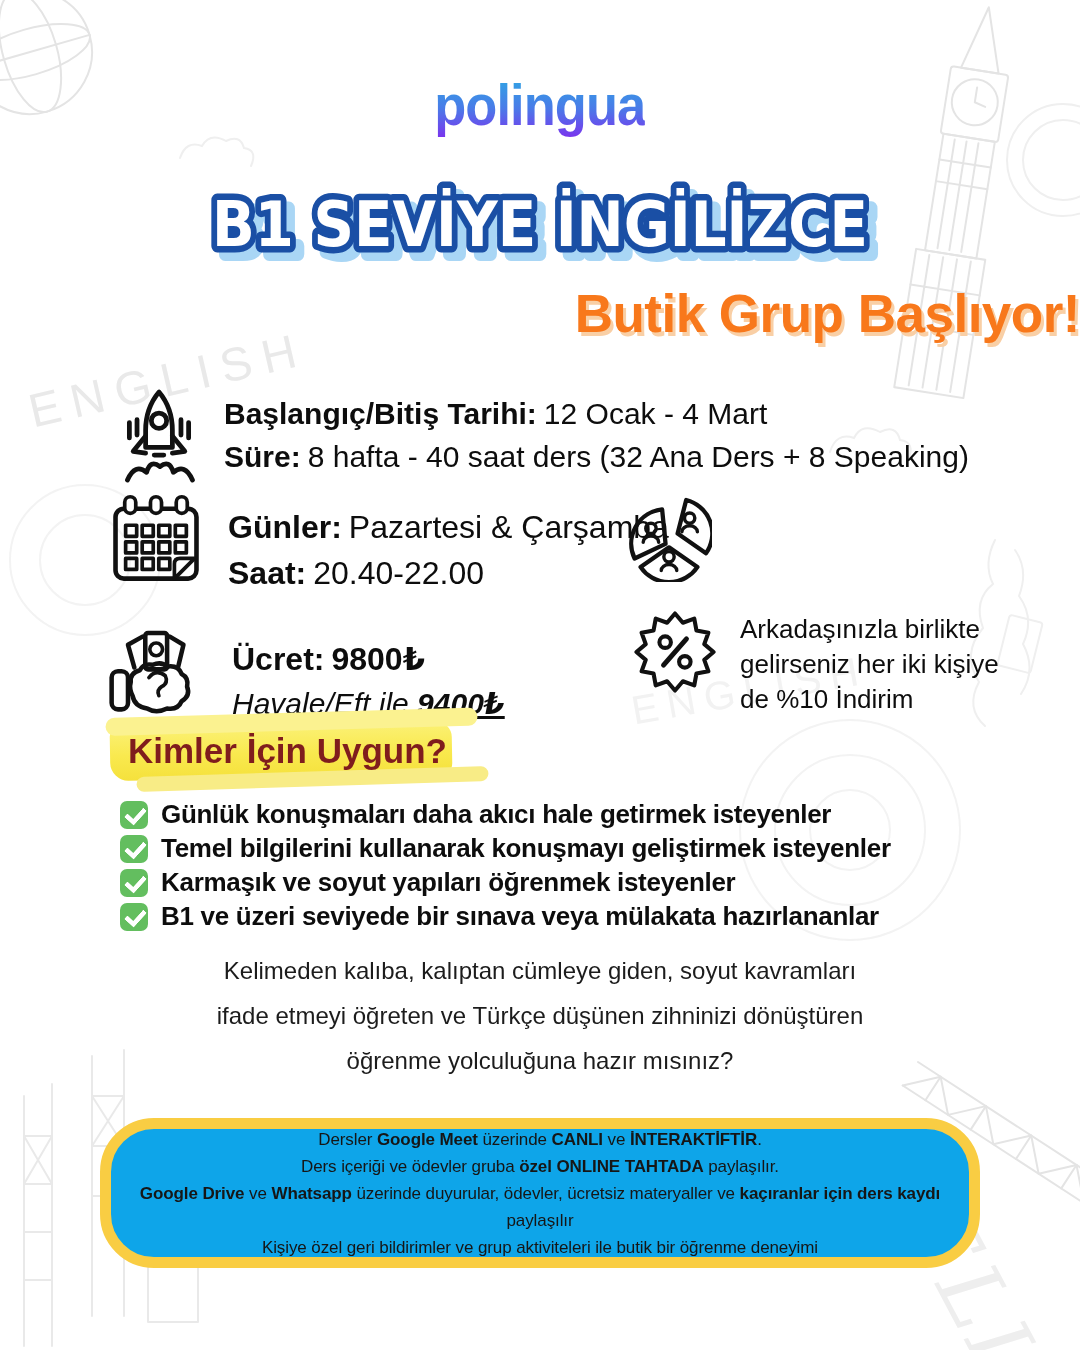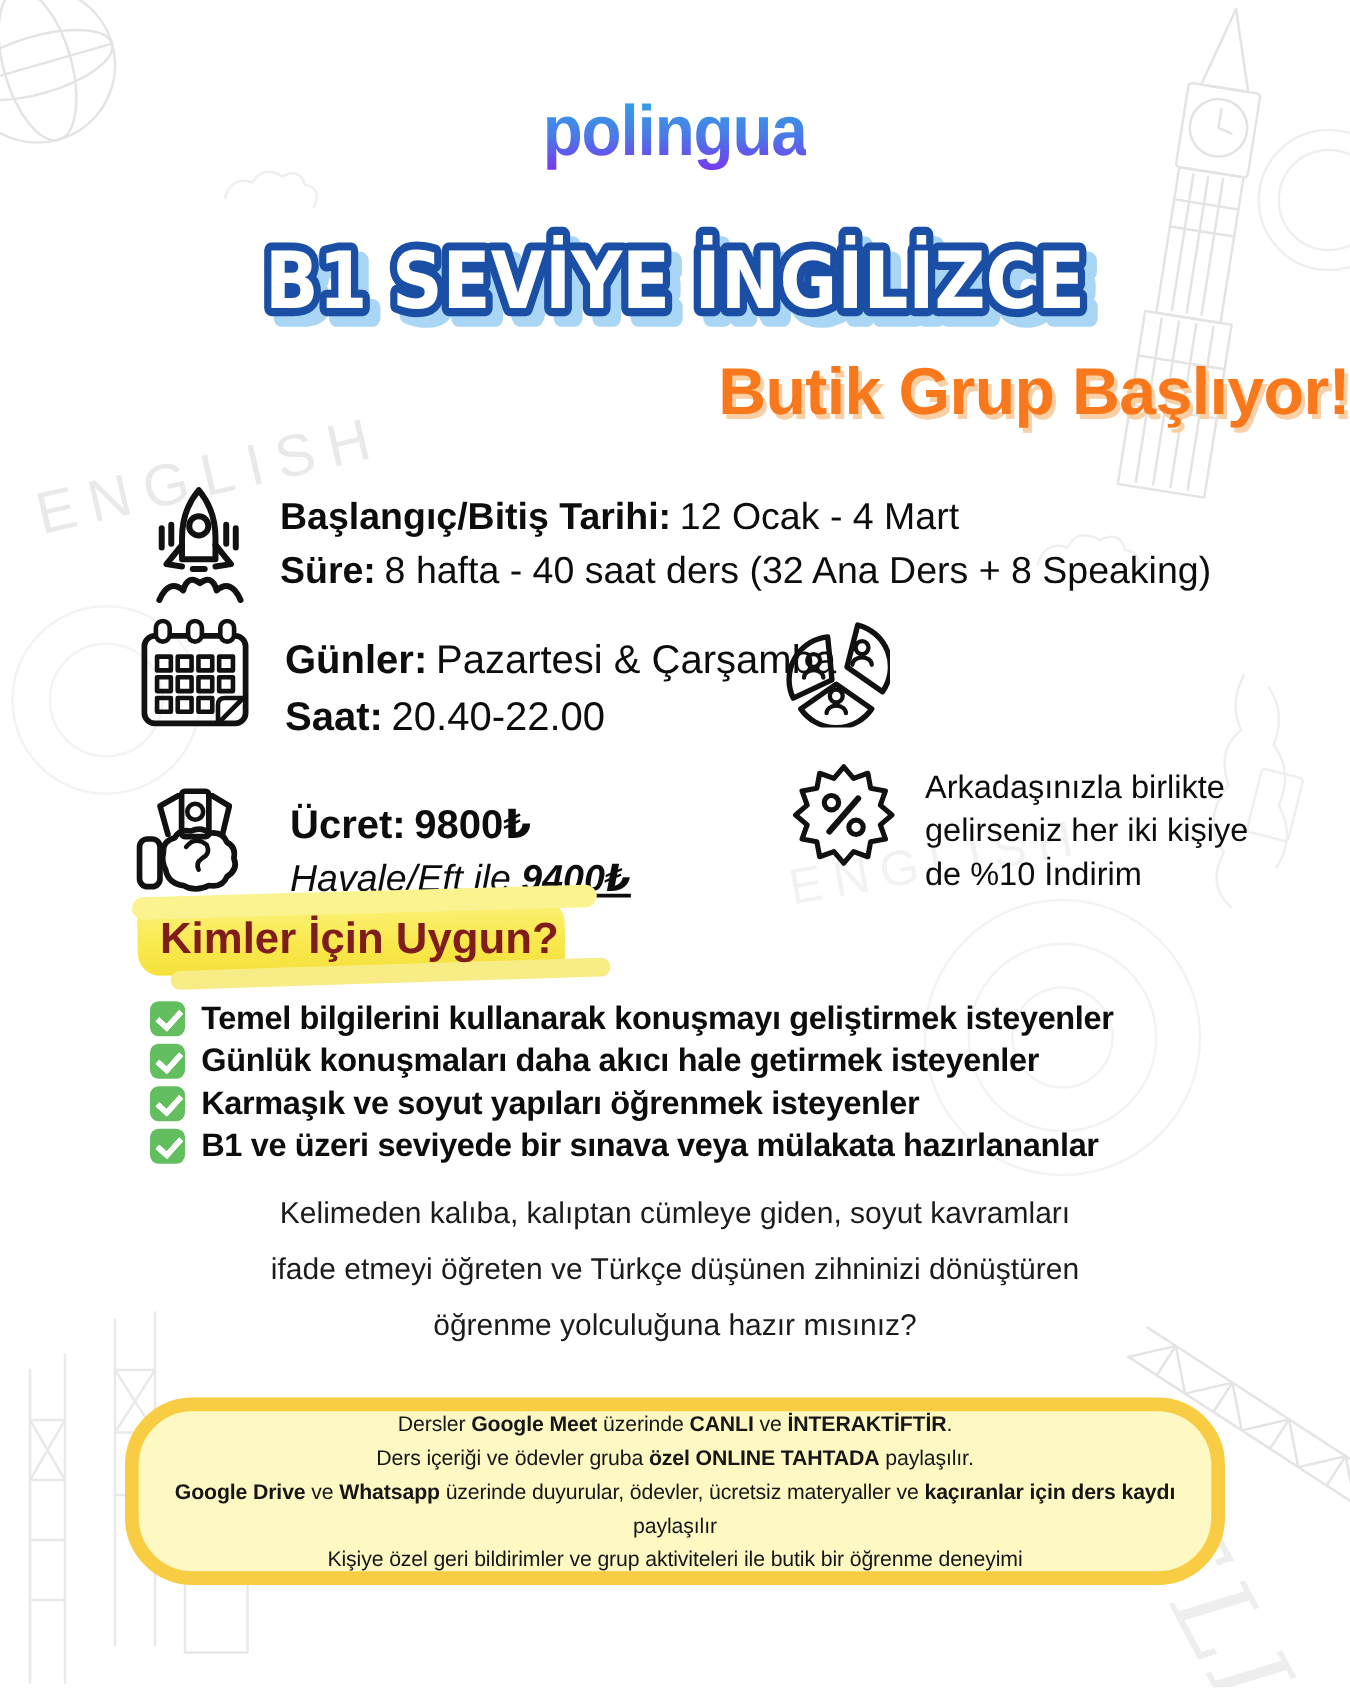--- a/index.html
+++ b/index.html
@@ -96,21 +96,21 @@
 
   
   .paragraph{
     position:absolute;left:90px;top:948px;width:900px;text-align:center;
     font-size:24px;line-height:45px;color:#1c1c1c;white-space:pre-line;
   }
 
   
   .footer-box{
     position:absolute;left:100px;top:1118px;width:880px;height:150px;box-sizing:border-box;
-    background:#fef9c3;border:11px solid #f9cd43;border-radius:54px;
+    background:#0ea5e9;border:11px solid #f9cd43;border-radius:54px;
     display:flex;flex-direction:column;justify-content:center;text-align:center;
     padding:10px 28px;
   }
   .footer-line{margin:0;font-size:17px;line-height:27px;color:#161616;letter-spacing:-.1px;}
   .footer-line .fb{font-weight:bold;}
 
   
   .doodle{stroke:#e4e4e4;fill:none;stroke-width:2;stroke-linecap:round;stroke-linejoin:round;}
   .doodle-light{stroke:#efefef;fill:none;stroke-width:2;stroke-linecap:round;}
 </style>
@@ -299,25 +299,25 @@
 de %10 İndirim</div>
       </div>
     </div>
 
     <div class="highlight"></div>
     <div class="audience-heading">Kimler İçin Uygun?</div>
 
     <div class="audience-list">
         <div class="check-row">
           <span class="check-icon"></span>
-          <span class="check-text">Temel bilgilerini kullanarak konuşmayı geliştirmek isteyenler</span>
+          <span class="check-text">Günlük konuşmaları daha akıcı hale getirmek isteyenler</span>
         </div>
         <div class="check-row">
           <span class="check-icon"></span>
-          <span class="check-text">Günlük konuşmaları daha akıcı hale getirmek isteyenler</span>
+          <span class="check-text">Temel bilgilerini kullanarak konuşmayı geliştirmek isteyenler</span>
         </div>
         <div class="check-row">
           <span class="check-icon"></span>
           <span class="check-text">Karmaşık ve soyut yapıları öğrenmek isteyenler</span>
         </div>
         <div class="check-row">
           <span class="check-icon"></span>
           <span class="check-text">B1 ve üzeri seviyede bir sınava veya mülakata hazırlananlar</span>
         </div>
       </div>

